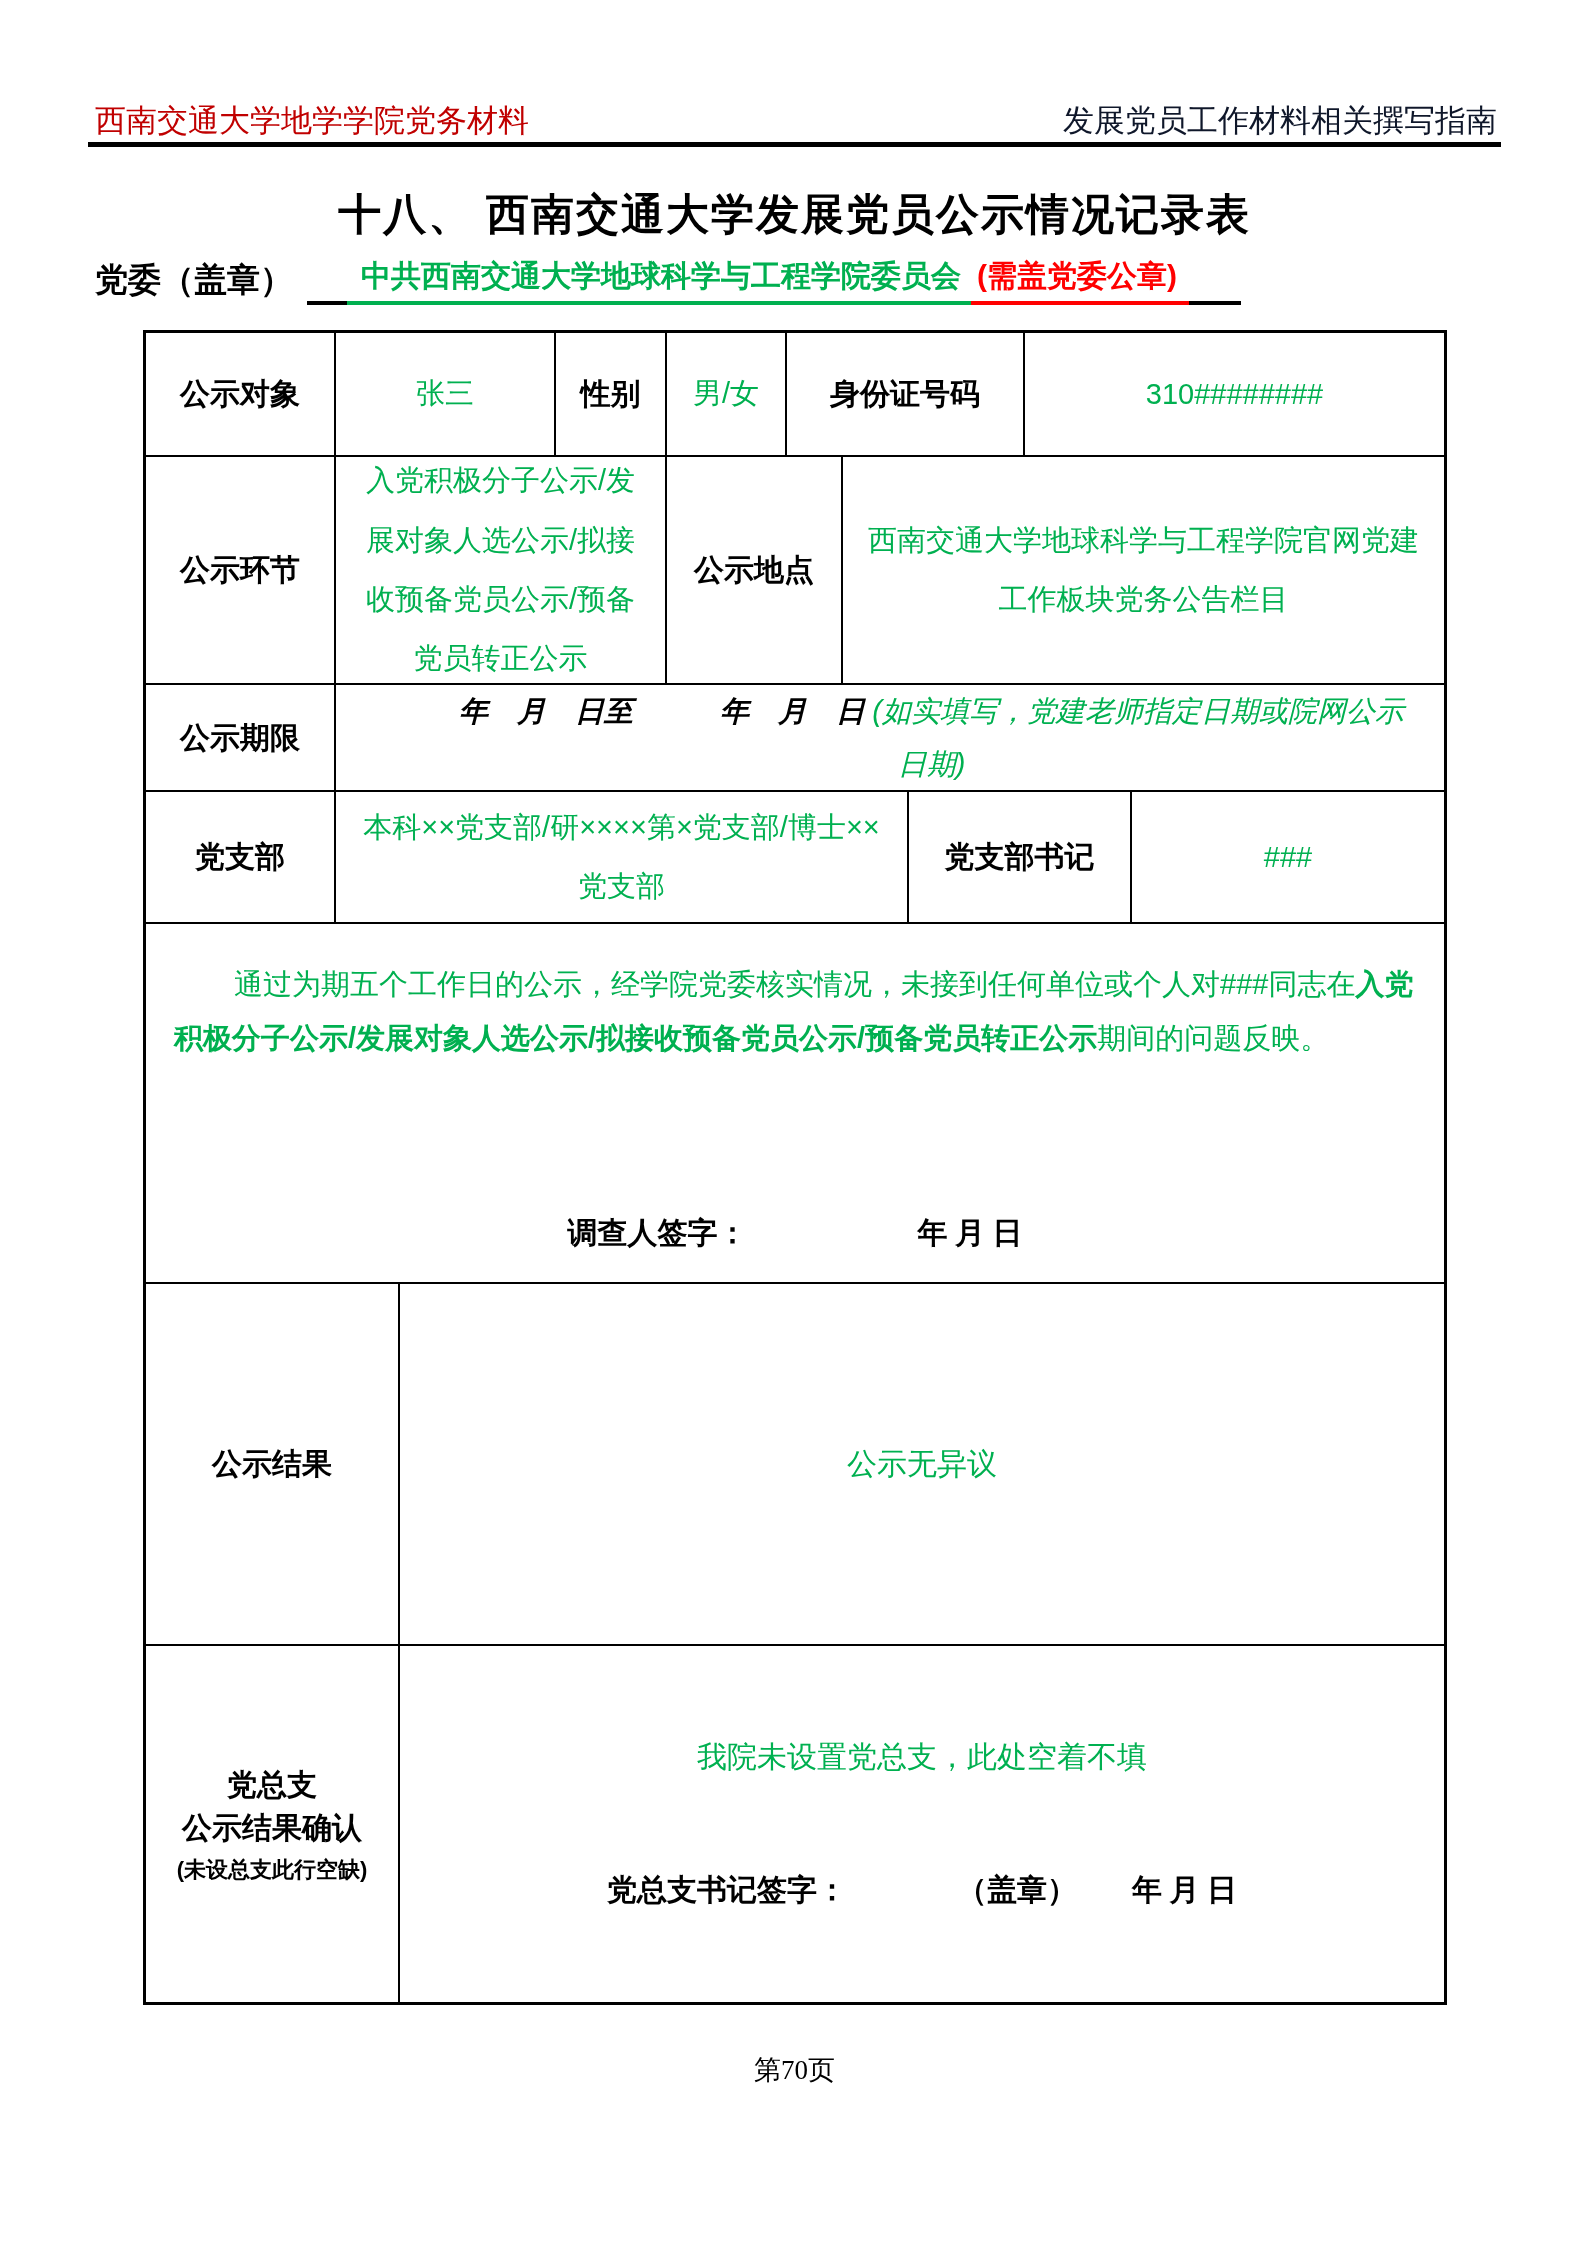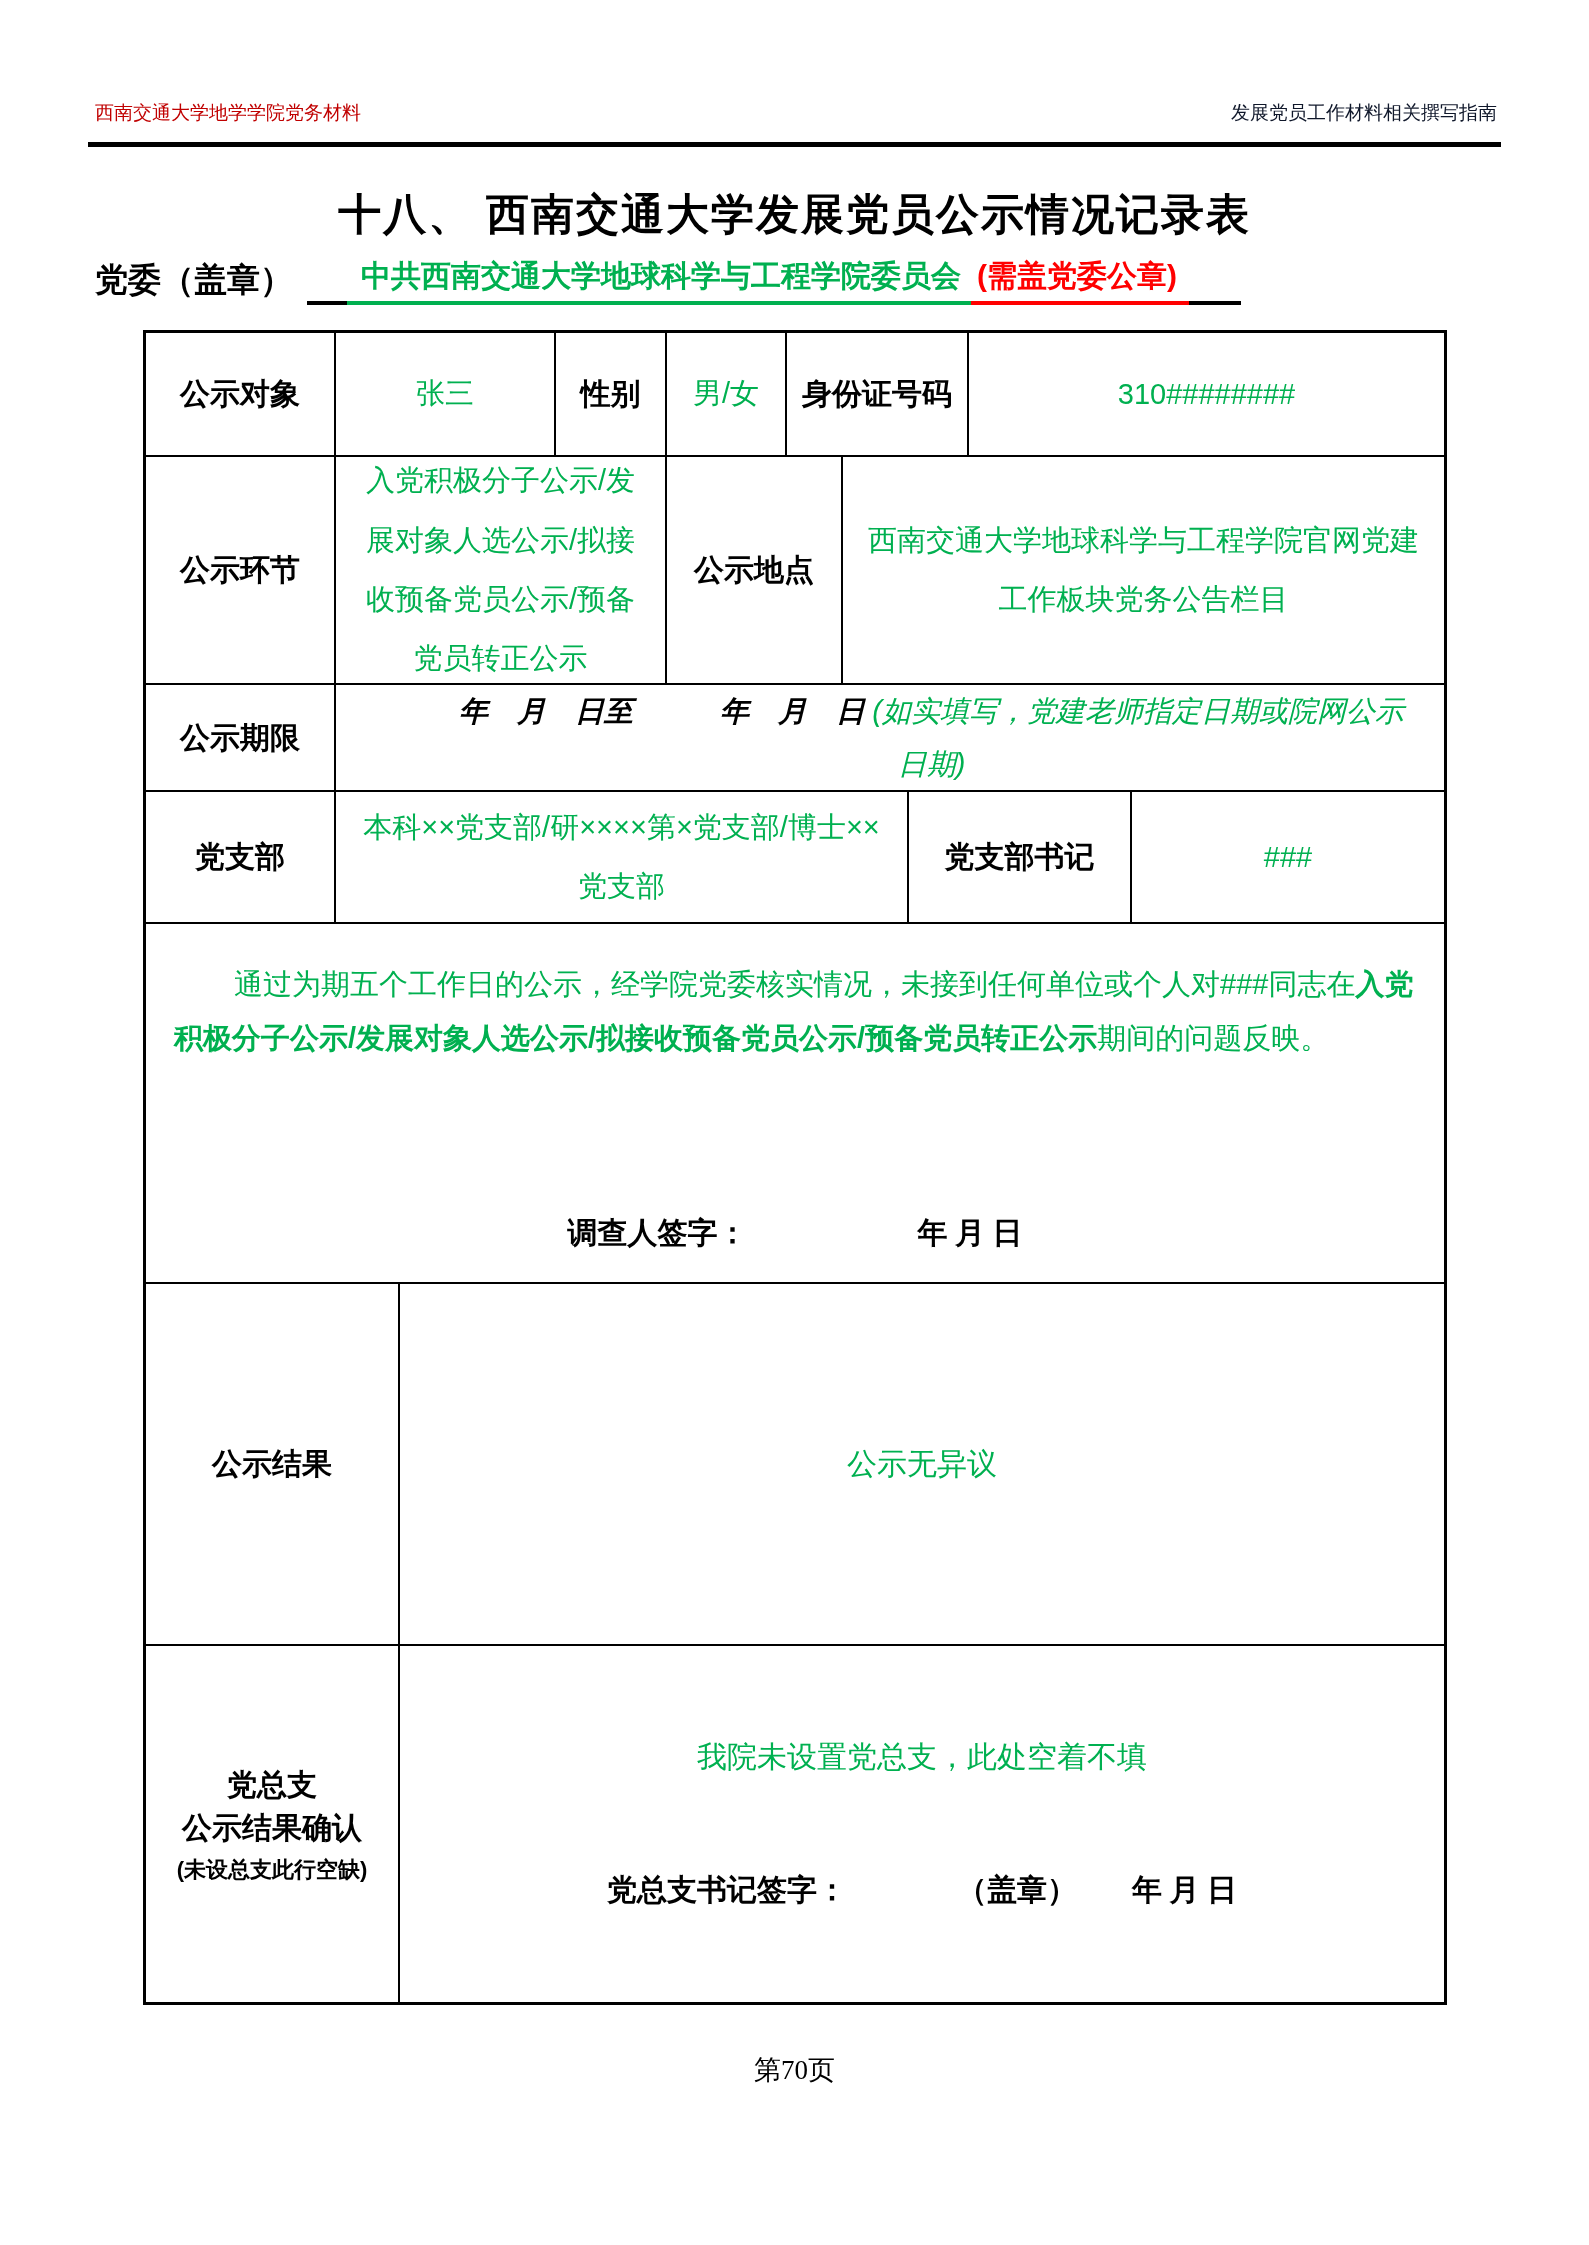--- a/index.html
+++ b/index.html
@@ -4,21 +4,21 @@
 <style>
   html,body{margin:0;padding:0;}
   body{
     width:1589px;height:2245px;background:#ffffff;position:relative;
     font-family:"Liberation Sans",sans-serif;color:#000;
   }
   
   .hdr{
     position:absolute;top:100px;left:95px;width:1402px;
     display:flex;justify-content:space-between;align-items:baseline;
-    font-family:"Liberation Serif",serif;font-size:19px;gap:24px;
+    font-family:"Liberation Serif",serif;font-size:31px;gap:24px;
   }
   .hdr-left{color:#C00000;}
   .hdr-right{color:#0f172a;}
   .hdr-rule{position:absolute;top:142px;left:88px;width:1413px;height:5px;background:#000;}
   
   .title{
     position:absolute;top:186px;left:0;width:100%;text-align:center;
     font-family:"Liberation Serif",serif;font-weight:bold;font-size:43px;letter-spacing:2px;
   }
   
@@ -54,21 +54,21 @@
   .cell.grow{flex:1 1 auto;}
   .lab{font-weight:bold;font-size:30px;line-height:1.45;}
   .green{color:#00B050;}
   .g-txt{font-size:29px;font-weight:500;}
   .lh2{line-height:2.05;}
   
   .r1{height:122px;} .r2{height:228px;} .r3{height:107px;} .r4{height:132px;}
   .r5{height:360px;} .r6{height:362px;} .r7{height:358px;}
   
   .w-c11{width:188px;} .w-c12{width:220px;} .w-c13{width:111px;}
-  .w-c14{width:120px;} .w-c15{width:182px;}
+  .w-c14{width:120px;} .w-c15{width:238px;}
   
   .w-c21{width:188px;} .w-c22{width:331px;} .w-c23{width:176px;}
   
   .w-c31{width:188px;}
   
   .w-c41{width:188px;} .w-c42{width:573px;} .w-c43{width:223px;}
   
   .w-wide{width:252px;}
   .pad-sm{padding:6px 22px;}
   

